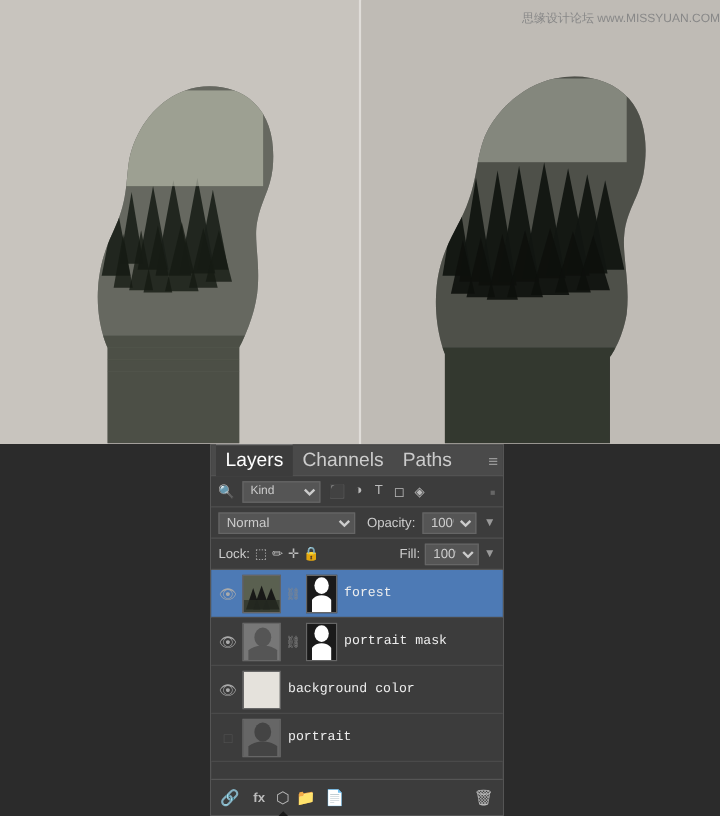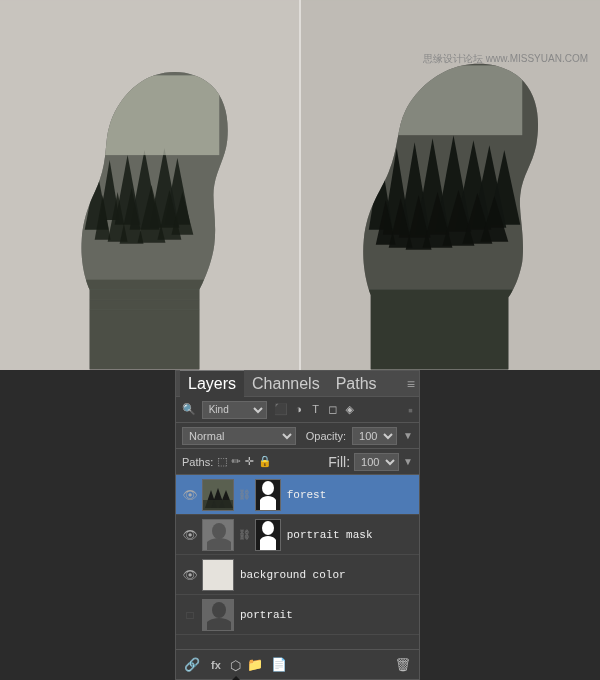--- a/index.html
+++ b/index.html
@@ -32,25 +32,24 @@
 
     .image-panel-right {
       background: #bfbbb5;
       border-left: 2px solid #e0ddd9;
     }
 
     
     .watermark {
       position: absolute;
       top: 8px;
-      right: 12px;
+      right: 0;
       font-size: 10px;
       color: #888;
       z-index: 10;
-      margin-top: 44px;
     }
 
     
     .layers-panel {
       width: 245px;
       background: #3c3c3c;
       position: absolute;
       bottom: 0;
       left: 175px;
       height: 310px;
@@ -176,21 +175,21 @@
       display: flex;
       gap: 4px;
     }
 
     .lock-icon {
       font-size: 11px;
       color: #bbb;
     }
 
     .fill-label {
-      font-size: 14px;
+      font-size: 11px;
       color: #ccc;
       margin-left: auto;
     }
 
     .fill-select {
       background: #555;
       color: #ccc;
       border: 1px solid #666;
       font-size: 11px;
       width: 45px;
@@ -430,21 +429,21 @@
       <option>Normal</option>
     </select>
     <span class="opacity-label">Opacity:</span>
     <select class="opacity-select">
       <option>100%</option>
     </select>
     <span style="font-size:10px;color:#999;">▼</span>
   </div>
 
   <div class="lock-row">
-    <span class="lock-label">Paths:</span>
+    <span class="lock-label">Lock:</span>
     <div class="lock-icons">
       <span class="lock-icon">⬚</span>
       <span class="lock-icon">✏</span>
       <span class="lock-icon">✛</span>
       <span class="lock-icon">🔒</span>
     </div>
     <span class="fill-label">Fill:</span>
     <select class="fill-select">
       <option>100%</option>
     </select>

